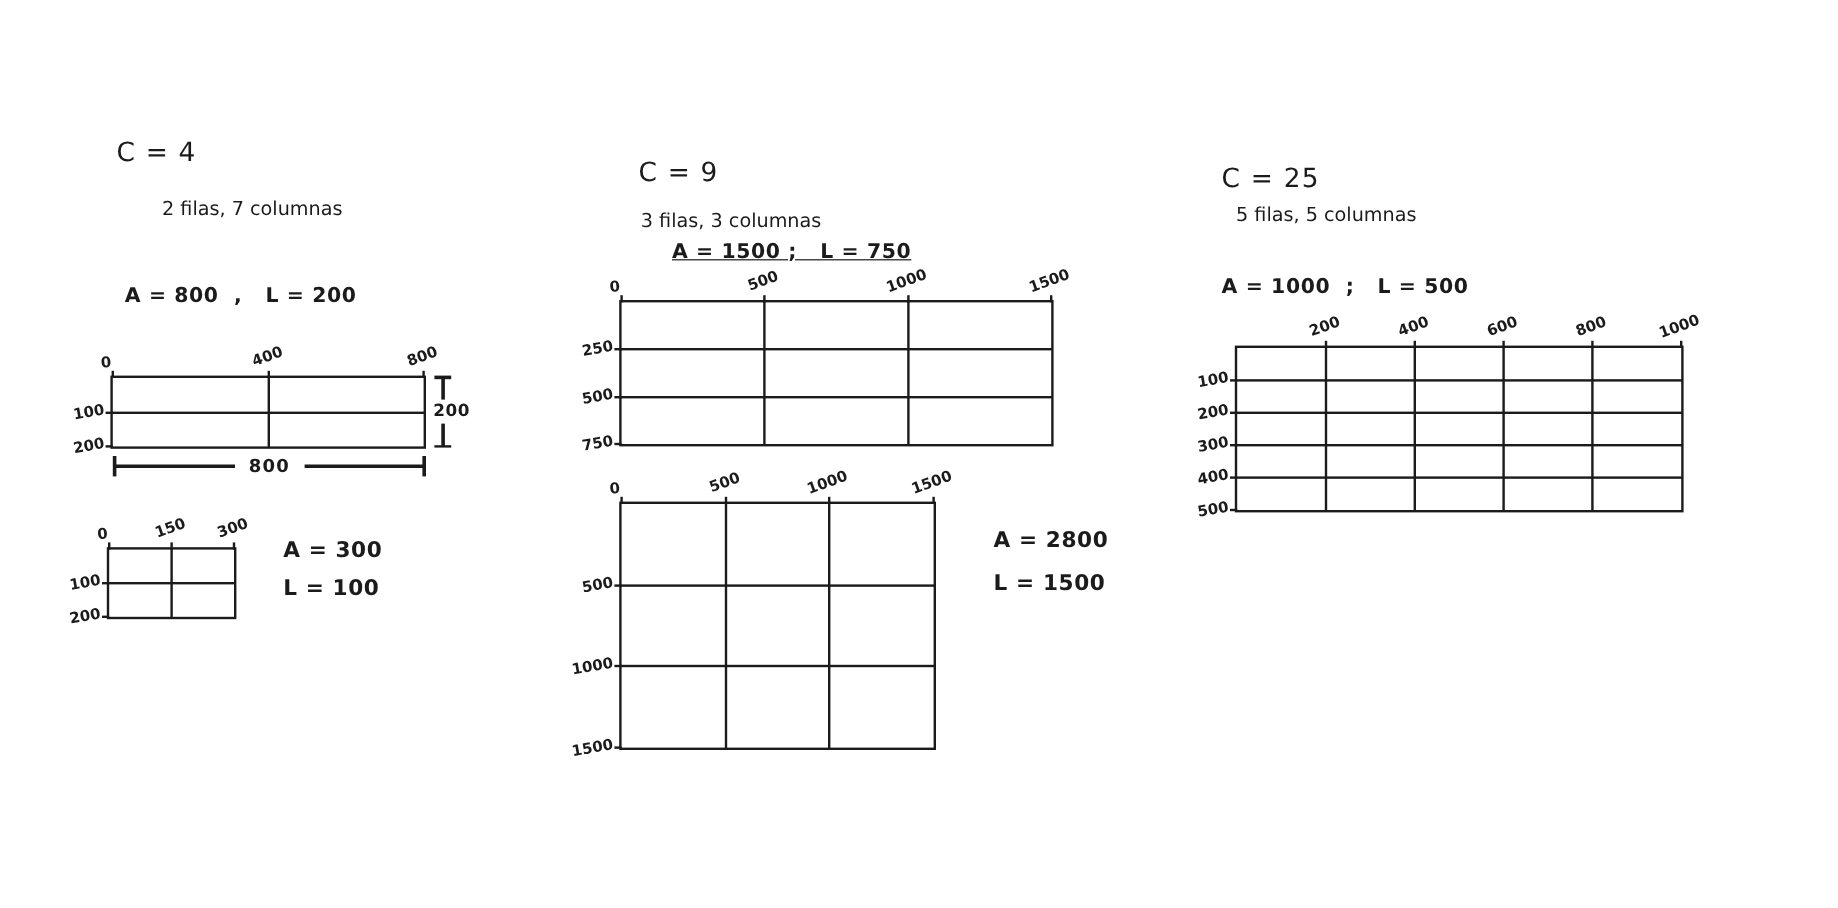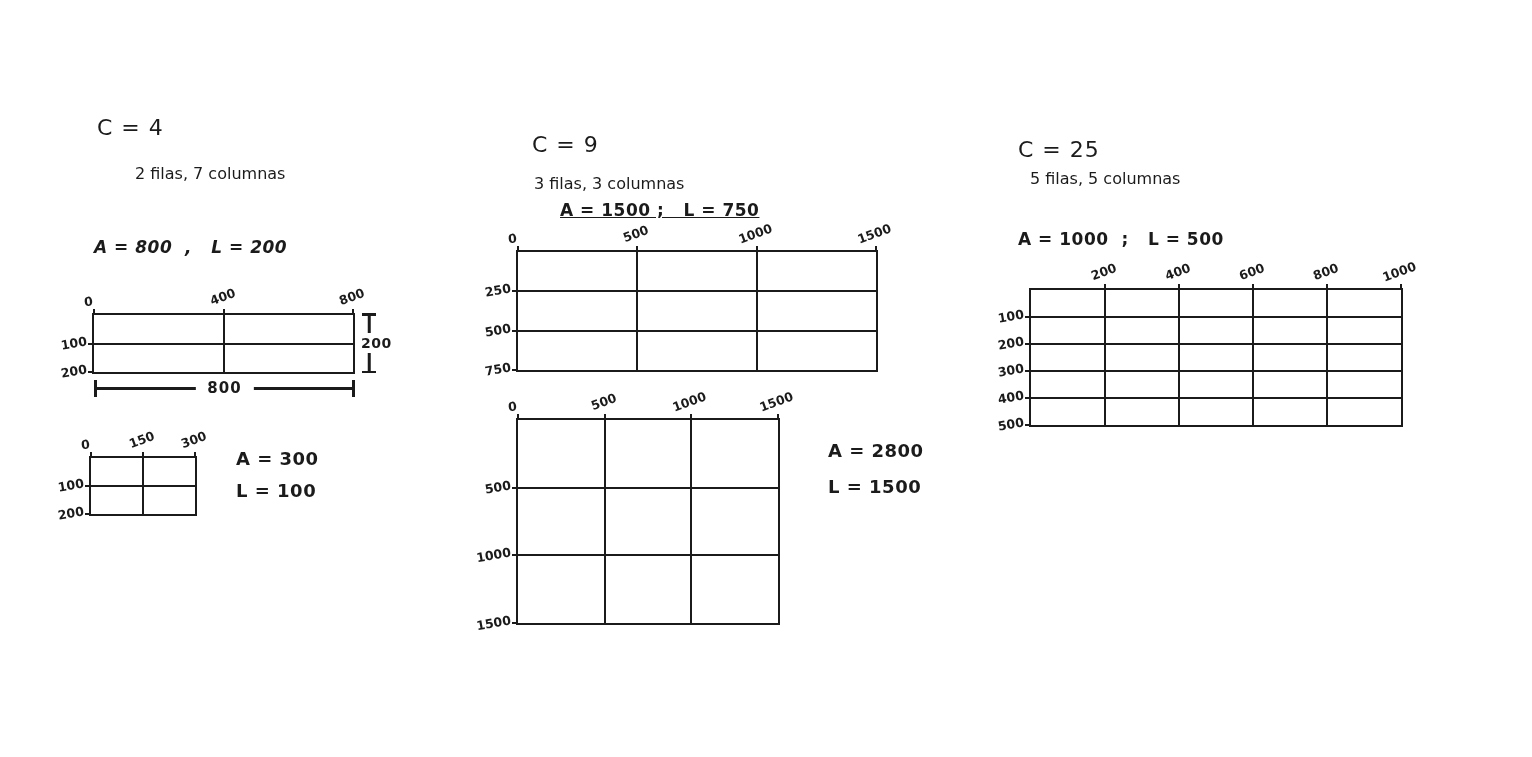--- a/index.html
+++ b/index.html
@@ -22,21 +22,21 @@
     font-size: 20px; letter-spacing: 0.3px;
   }
   .heading  { font-size: 22px; letter-spacing: 1px; }
   .subhead  { font-size: 16px; }
   .caption  { font-size: 17px; font-weight: 600; white-space: pre; letter-spacing: 0.5px; }
   .sidelab  { font-size: 18px; font-weight: 600; white-space: pre; letter-spacing: 0.5px; }
 
   
   .c4-h   { left: 97px;  top: 115px; }
   .c4-sub { left: 135px; top: 164px; }
-  .c4-cap { left: 94px;  top: 237px; font-style: italic; }
+  .c4-cap { left: 104px;  top: 237px; }
   #grid-c4-1 { left: 92px;  top: 313px; width: 263px; height: 61px; }
   #grid-c4-2 { left: 89px;  top: 456px; width: 108px; height: 60px; }
   .c4-a { left: 236px; top: 448px; }
   .c4-l { left: 236px; top: 480px; }
 
   
   .c9-h   { left: 532px; top: 112px; margin-top: 20px; }
   .c9-sub { left: 534px; top: 174px; }
   .c9-cap { left: 560px; top: 200px; text-decoration: underline; }
   #grid-c9-1 { left: 516px; top: 250px; width: 362px; height: 122px; }

